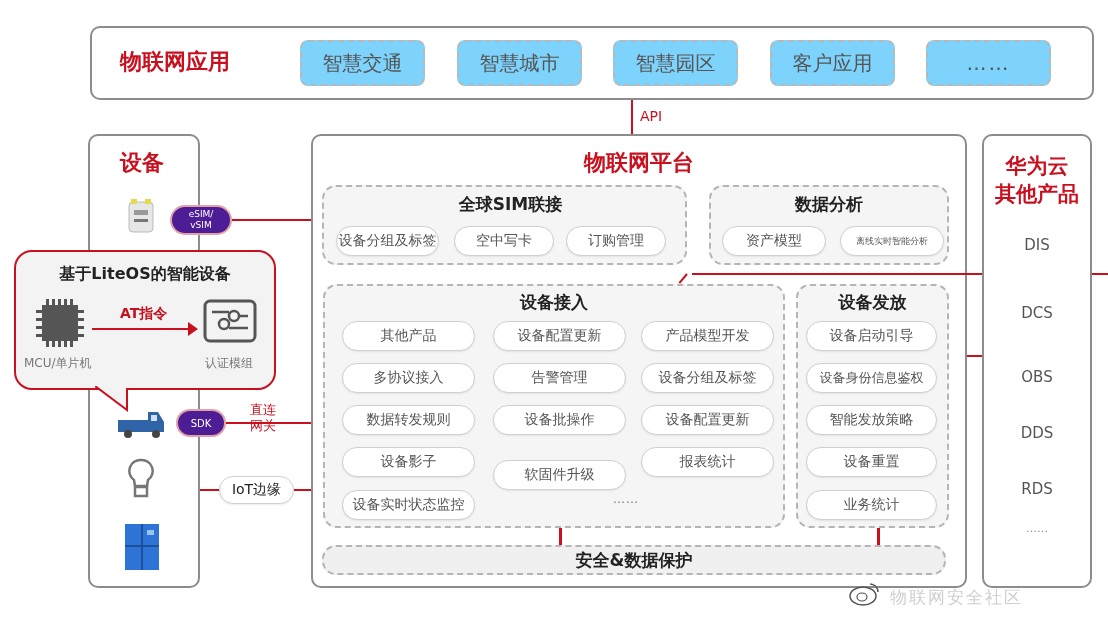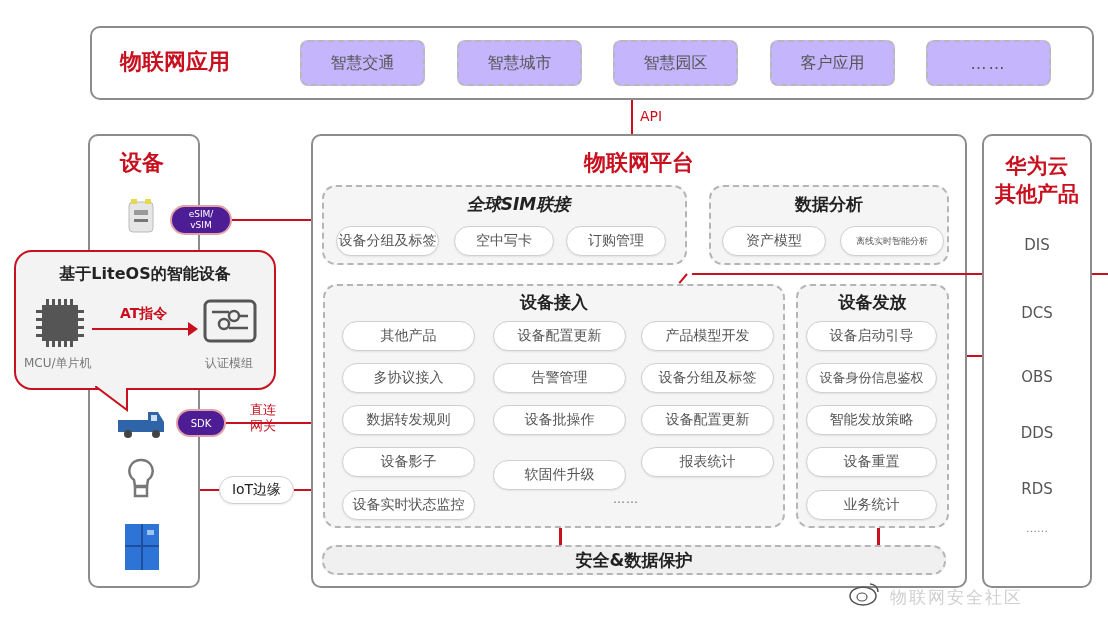--- a/index.html
+++ b/index.html
@@ -2,22 +2,22 @@
 <html><head>
 <meta charset="utf-8">
 <style>
   * { box-sizing: border-box; margin: 0; padding: 0; }
   html, body { width: 1108px; height: 622px; background: #ffffff; overflow: hidden; }
   body { position: relative; font-family: "DejaVu Sans", "Liberation Sans", sans-serif; color: #333; }
   .abs { position: absolute; }
   .panel { position: absolute; border: 2px solid #8c8c8c; border-radius: 10px; background: #fff; }
   .red-title { color: #c8101f; font-weight: bold; }
   .dashed-box { position: absolute; border: 2px dashed #b5b5b5; border-radius: 14px; background: #f5f5f5; }
-  .app-pill { position: absolute; top: 40px; height: 46px; border: 2px dashed #b8b8b8; border-radius: 8px; background: #c4b5fd;
-              display: flex; align-items: center; justify-content: center; font-size: 16px; color: #555; }
+  .app-pill { position: absolute; top: 40px; height: 46px; border: 2px dashed #b8b8b8; border-radius: 8px; background: #7dd3fc;
+              display: flex; align-items: center; justify-content: center; font-size: 20px; color: #555; }
   .pill { position: absolute; height: 30px; border: 1.5px solid #d0d0d0; border-radius: 16px; background: #fff;
           display: flex; align-items: center; justify-content: center; font-size: 14px; color: #555;
           box-shadow: 0 1px 2px rgba(0,0,0,0.08); white-space: nowrap; }
   .sec-title { position: absolute; font-weight: bold; font-size: 17px; color: #222; text-align: center; }
   .redline { position: absolute; background: #c8101f; }
   .red-badge { position: absolute; background: #4c1d95; color: #fff; border-radius: 16px; display: flex;
                align-items: center; justify-content: center; text-align: center; font-size: 9px; line-height: 11px;
                border: 2px solid #e3a0a6; }
   .cloud-item { position: absolute; left: 982px; width: 110px; text-align: center; font-size: 15px; color: #555; }
 </style>
@@ -131,21 +131,21 @@
     <line x1="18" y1="1" x2="18" y2="47" stroke="#1d4f9c" stroke-width="2"></line>
     <line x1="1" y1="23" x2="35" y2="23" stroke="#1d4f9c" stroke-width="2"></line>
     <rect x="23" y="7" width="7" height="5" fill="#9cc3f2"></rect>
   </svg>
 </div>
 
 <div class="panel" style="left:311px;top:134px;width:656px;height:454px;"></div>
 <div class="abs red-title" style="left:311px;top:148px;width:656px;text-align:center;font-size:22px;">物联网平台</div>
 
 <div class="dashed-box" style="left:322px;top:185px;width:365px;height:80px;"></div>
-<div class="sec-title" style="left:336px;top:193px;width:365px;font-style:italic;">全球SIM联接</div>
+<div class="sec-title" style="left:328px;top:193px;width:365px;">全球SIM联接</div>
 <div class="pill" style="left:336px;top:226px;width:103px;">设备分组及标签</div>
 <div class="pill" style="left:454px;top:226px;width:100px;">空中写卡</div>
 <div class="pill" style="left:566px;top:226px;width:100px;">订购管理</div>
 
 <div class="dashed-box" style="left:709px;top:185px;width:240px;height:80px;"></div>
 <div class="sec-title" style="left:709px;top:193px;width:240px;">数据分析</div>
 <div class="pill" style="left:722px;top:226px;width:104px;">资产模型</div>
 <div class="pill" style="left:840px;top:226px;width:104px;font-size:9px;">离线实时智能分析</div>
 
 <div class="redline" style="left:692px;top:273px;width:416px;height:2px;"></div>

